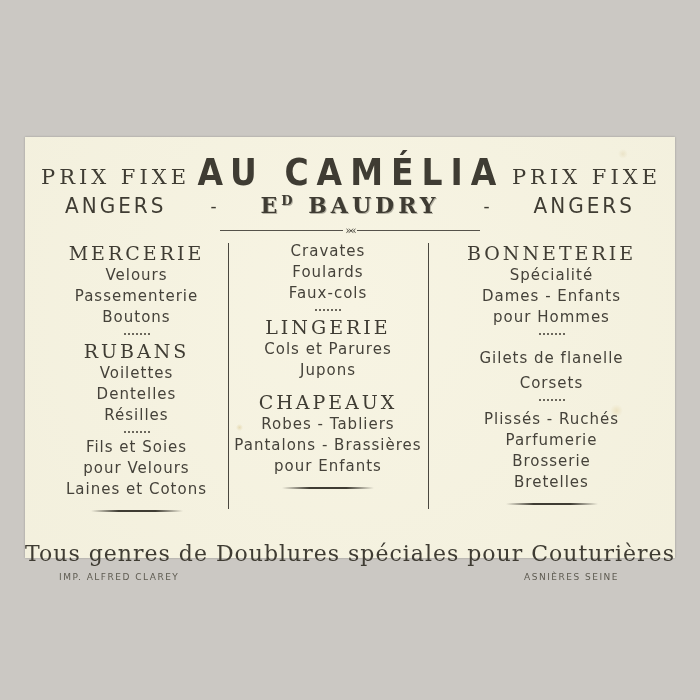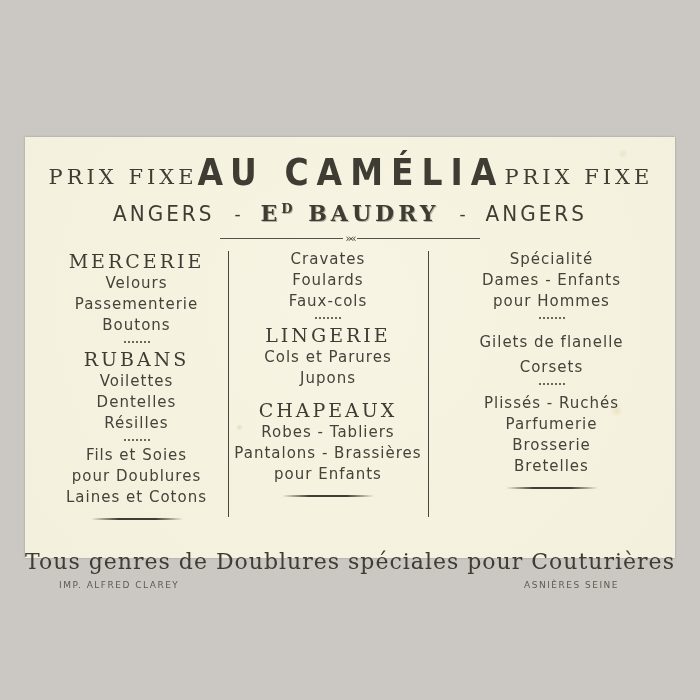--- a/index.html
+++ b/index.html
@@ -19,42 +19,42 @@
       radial-gradient(circle 5px at 33% 69%, rgba(190,150,50,.25), rgba(190,150,50,0) 70%),
       radial-gradient(circle 7px at 92% 4%, rgba(180,150,70,.15), rgba(180,150,70,0) 70%),
       radial-gradient(circle 500px at 50% 40%, #f7f4e3, #f2efdc);
     color: #3f3c33;
     box-shadow: 0 0 2px rgba(0,0,0,.25);
   }
   
   .hdr {
     display: flex;
     align-items: baseline;
-    justify-content: center;
+    justify-content: space-between;
     padding: 16px 14px 0 16px;
   }
   .prix {
     font-size: 21px;
     letter-spacing: 4px;
     white-space: nowrap;
   }
   .brand {
     font-family: "DejaVu Sans", "Liberation Sans", sans-serif;
     font-weight: bold;
     font-size: 33px;
     letter-spacing: 8px;
     transform: scaleY(1.12);
     white-space: nowrap;
   }
   .subhdr {
     display: flex;
     justify-content: center;
     align-items: baseline;
-    gap: 20px;
-    margin-top: 8px;
+    gap: 44px;
+    margin-top: 0;
     font-size: 20px;
   }
   .angers {
     font-family: "DejaVu Sans", "Liberation Sans", sans-serif;
     letter-spacing: 3px;
     transform: scaleY(1.05);
   }
   .baudry {
     font-weight: bold;
     font-size: 22px;
@@ -176,21 +176,21 @@
       <div class="item">Velours</div>
       <div class="item">Passementerie</div>
       <div class="item">Boutons</div>
       <div class="dots"></div>
       <div class="chead">RUBANS</div>
       <div class="item">Voilettes</div>
       <div class="item">Dentelles</div>
       <div class="item">Résilles</div>
       <div class="dots"></div>
       <div class="item">Fils et Soies</div>
-      <div class="item">pour Doublures</div>
+      <div class="item">pour Velours</div>
       <div class="item">Laines et Cotons</div>
       <div class="endline"></div>
     </div>
 
     <div class="col col2">
       <div class="item">Cravates</div>
       <div class="item">Foulards</div>
       <div class="item">Faux-cols</div>
       <div class="dots"></div>
       <div class="chead">LINGERIE</div>
@@ -198,20 +198,21 @@
       <div class="item">Jupons</div>
       <div class="gap-sm"></div>
       <div class="chead">CHAPEAUX</div>
       <div class="item">Robes - Tabliers</div>
       <div class="item">Pantalons - Brassières</div>
       <div class="item">pour Enfants</div>
       <div class="endline"></div>
     </div>
 
     <div class="col col3">
+      <div class="chead">BONNETERIE</div>
       <div class="item">Spécialité</div>
       <div class="item">Dames - Enfants</div>
       <div class="item">pour Hommes</div>
       <div class="dots"></div>
       <div class="gap-sm"></div>
       <div class="item">Gilets de flanelle</div>
       <div class="gap-sm" style="height:4px"></div>
       <div class="item">Corsets</div>
       <div class="dots"></div>
       <div class="gap-sm" style="height:4px"></div>

